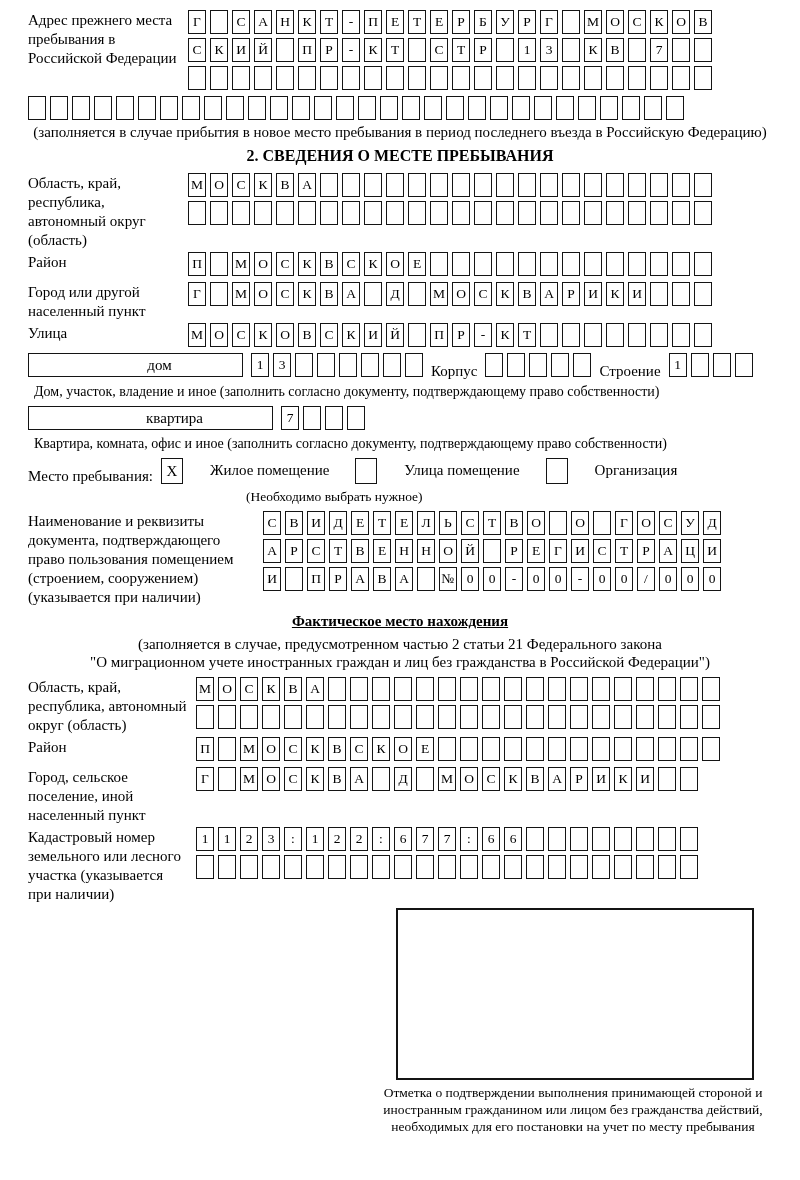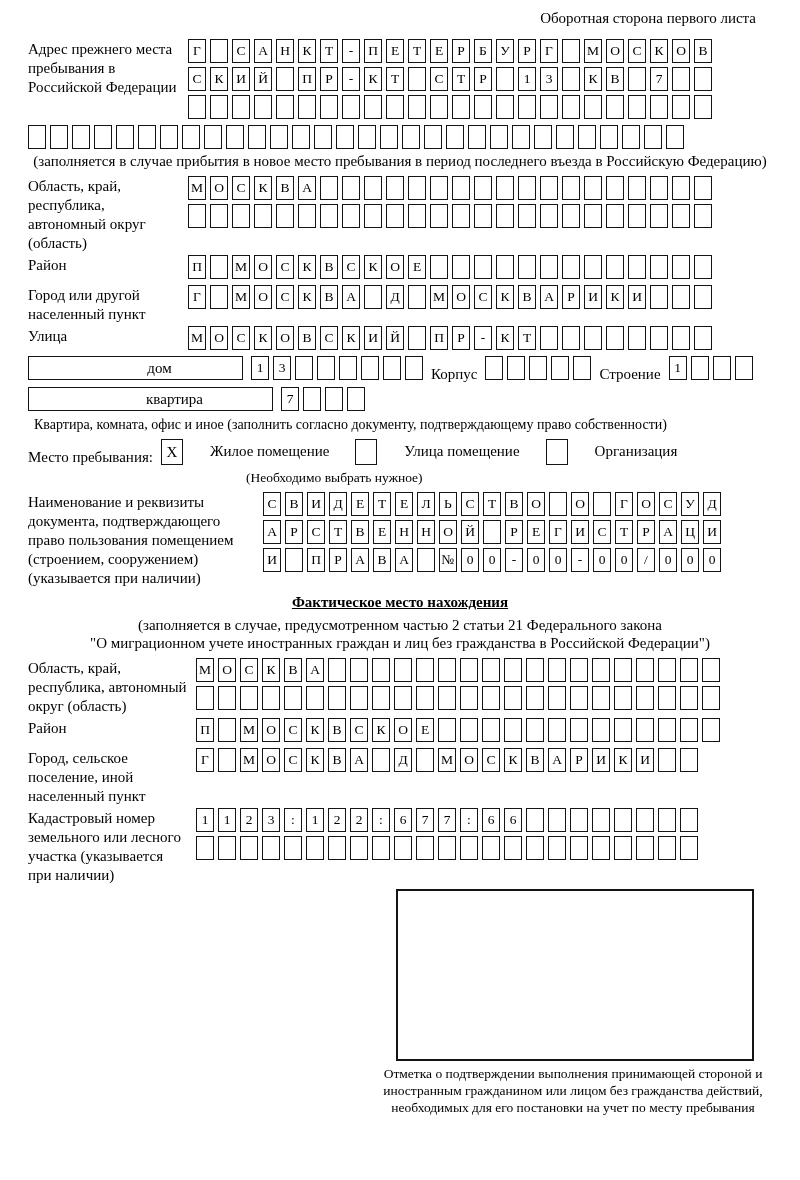--- a/index.html
+++ b/index.html
@@ -53,21 +53,20 @@
   .choose-note { font-size:13.5px; margin:0 0 6px 218px; }
 
   .stamp-box { width:358px; height:172px; border:2px solid #141414; margin:4px 0 4px 368px; box-sizing:border-box; }
   .stamp-caption { width:402px; margin-left:344px; text-align:center; font-size:13.5px; line-height:17px; }
 </style>
 </head>
 <body>
 
 <div class="sheet">
 
-  <div class="header-note">Оборотная сторона первого листа</div>
 
   <div class="frow">
     <div class="flabel w160">Адрес прежнего места пребывания в Российской Федерации</div>
     <div class="rows">
       <div class="cells">
           <div class="cell">Г</div>
           <div class="cell"></div>
           <div class="cell">С</div>
           <div class="cell">А</div>
           <div class="cell">Н</div>
@@ -172,20 +171,21 @@
       <div class="cell"></div>
       <div class="cell"></div>
       <div class="cell"></div>
       <div class="cell"></div>
       <div class="cell"></div>
       <div class="cell"></div>
       <div class="cell"></div>
     </div>
   <div class="caption-center">(заполняется в случае прибытия в новое место пребывания в период последнего въезда в Российскую Федерацию)</div>
 
+  <div class="section-title">2. СВЕДЕНИЯ О МЕСТЕ ПРЕБЫВАНИЯ</div>
 
   <div class="frow">
     <div class="flabel w160">Область, край, республика, автономный округ (область)</div>
     <div class="rows">
       <div class="cells">
           <div class="cell">М</div>
           <div class="cell">О</div>
           <div class="cell">С</div>
           <div class="cell">К</div>
           <div class="cell">В</div>
@@ -349,20 +349,21 @@
         <div class="cell"></div>
       </div>
     <div class="inline-label">Строение</div>
     <div class="cells">
         <div class="cell">1</div>
         <div class="cell"></div>
         <div class="cell"></div>
         <div class="cell"></div>
       </div>
   </div>
+  <div class="caption-left">Дом, участок, владение и иное (заполнить согласно документу, подтверждающему право собственности)</div>
 
   <div class="frow">
     <div class="named-box" style="width:195px; margin-right:8px;">квартира</div>
     <div class="cells">
         <div class="cell">7</div>
         <div class="cell"></div>
         <div class="cell"></div>
         <div class="cell"></div>
       </div>
   </div>

